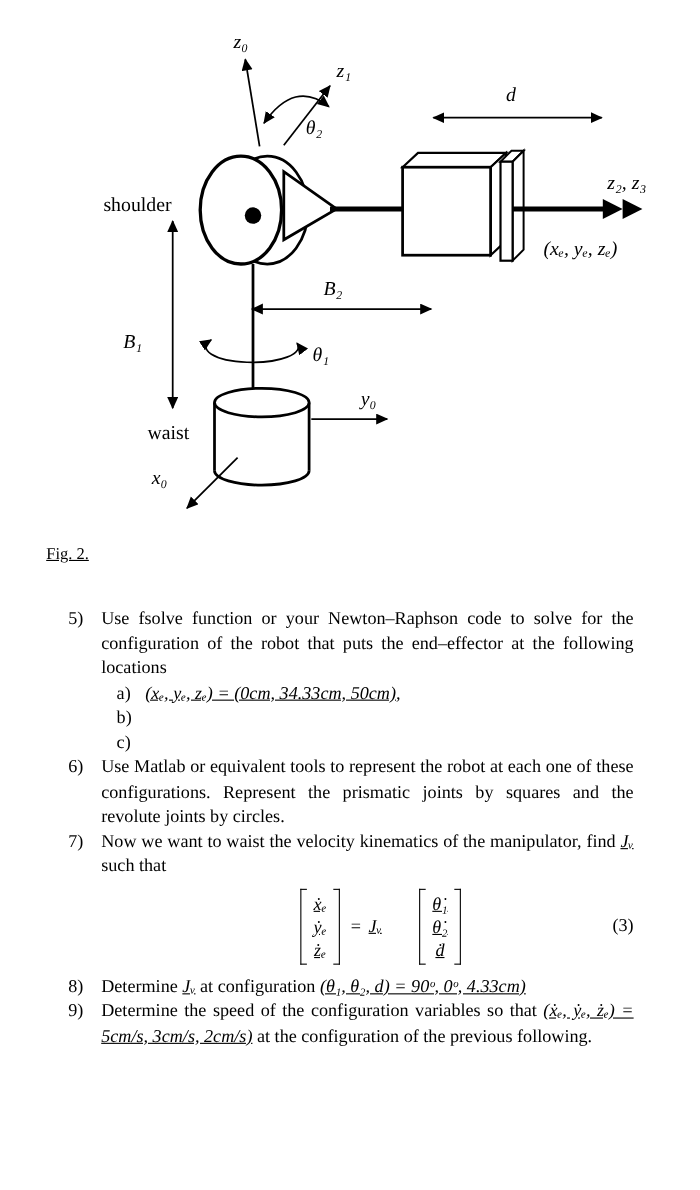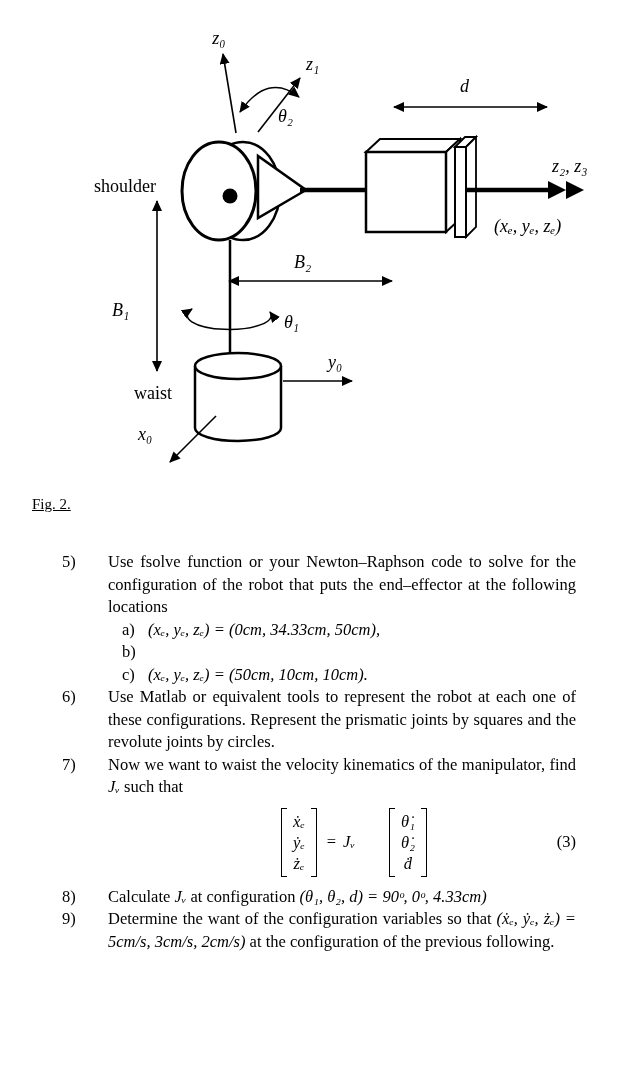--- a/index.html
+++ b/index.html
@@ -5,32 +5,32 @@
   html,body{margin:0;padding:0;}
   body{
     width:636px;height:1082px;background:#ffffff;position:relative;
     font-family:"Liberation Serif","DejaVu Serif",serif;color:#000;
     overflow:hidden;
   }
   .figure-wrap{position:absolute;left:0;top:0;width:584px;height:490px;}
   svg{display:block;}
   svg text{font-family:"Liberation Serif","DejaVu Serif",serif;font-size:18px;}
   svg text.smath{font-style:italic;}
-  .fig-caption{position:absolute;left:32px;top:496px;font-size:15px;text-decoration:underline;}
+  .fig-caption{position:absolute;left:42px;top:496px;font-size:15px;text-decoration:underline;}
   .content{
     position:absolute;left:62px;top:551px;width:514px;
     font-size:16.5px;line-height:22.5px;
   }
   .item{display:flex;}
   .inum{width:30px;flex-shrink:0;}
-  .ibody{flex:1;text-align:justify;margin-left:16px;}
+  .ibody{flex:1;text-align:justify;}
   .subs{margin-left:14px;margin-top:0;}
   .sub{display:flex;}
   .snum{width:26px;flex-shrink:0;}
-  .math{font-style:italic;}
+  .math{font-style:italic;text-decoration:underline;}
   .eqrow{position:relative;display:flex;justify-content:center;align-items:center;gap:10px;margin:9px 0;}
   .bmatrix{display:inline-flex;align-items:stretch;padding-left:24px;}
   .br{width:5px;flex-shrink:0;}
   .bl{border-left:1.5px solid #000;border-top:1.5px solid #000;border-bottom:1.5px solid #000;}
   .brr{border-right:1.5px solid #000;border-top:1.5px solid #000;border-bottom:1.5px solid #000;}
   .mcol{display:flex;flex-direction:column;align-items:center;padding:3px 6px;line-height:21px;}
   .eqmid{display:inline-flex;gap:7px;align-items:center;}
   .eqnum{position:absolute;right:0;top:50%;transform:translateY(-50%);}
 </style>
 </head>
@@ -119,21 +119,20 @@
       <div class="subs">
         <div class="sub">
           <span class="snum">a)</span>
           <span class="math">(xₑ, yₑ, zₑ) = (0cm, 34.33cm, 50cm),</span>
         </div>
         <div class="sub">
           <span class="snum">b)</span>
         </div>
         <div class="sub">
           <span class="snum">c)</span>
-          <span class="math">(xₑ, yₑ, zₑ) = (50cm, 10cm, 10cm).</span>
         </div>
       </div>
     </div>
   </div>
 
   <div class="item">
     <span class="inum">6)</span>
     <div class="ibody">
       <span>Use Matlab or equivalent tools to represent the robot at each one of these configurations. Represent the prismatic joints by squares and the revolute joints by circles.</span>
     </div>
@@ -167,24 +166,24 @@
           <span class="br brr"></span>
         </span>
         <span class="eqnum">(3)</span>
       </div>
     </div>
   </div>
 
   <div class="item">
     <span class="inum">8)</span>
     <div class="ibody">
-      <span>Calculate </span><span class="math">Jᵥ</span><span> at configuration </span><span class="math">(θ₁, θ₂, d) = </span><span class="math">90ᵒ, 0ᵒ, 4.33cm)</span>
+      <span>Determine </span><span class="math">Jᵥ</span><span> at configuration </span><span class="math">(θ₁, θ₂, d) = </span><span class="math">90ᵒ, 0ᵒ, 4.33cm)</span>
     </div>
   </div>
 
   <div class="item">
     <span class="inum">9)</span>
     <div class="ibody">
-      <span>Determine the want of the configuration variables so that </span><span class="math">(ẋₑ, ẏₑ, żₑ) = 5cm/s, 3cm/s, 2cm/s)</span><span> at the configuration of the previous following.</span>
+      <span>Determine the speed of the configuration variables so that </span><span class="math">(ẋₑ, ẏₑ, żₑ) = 5cm/s, 3cm/s, 2cm/s)</span><span> at the configuration of the previous following.</span>
     </div>
   </div>
 
 </div>
 
 </body></html>

